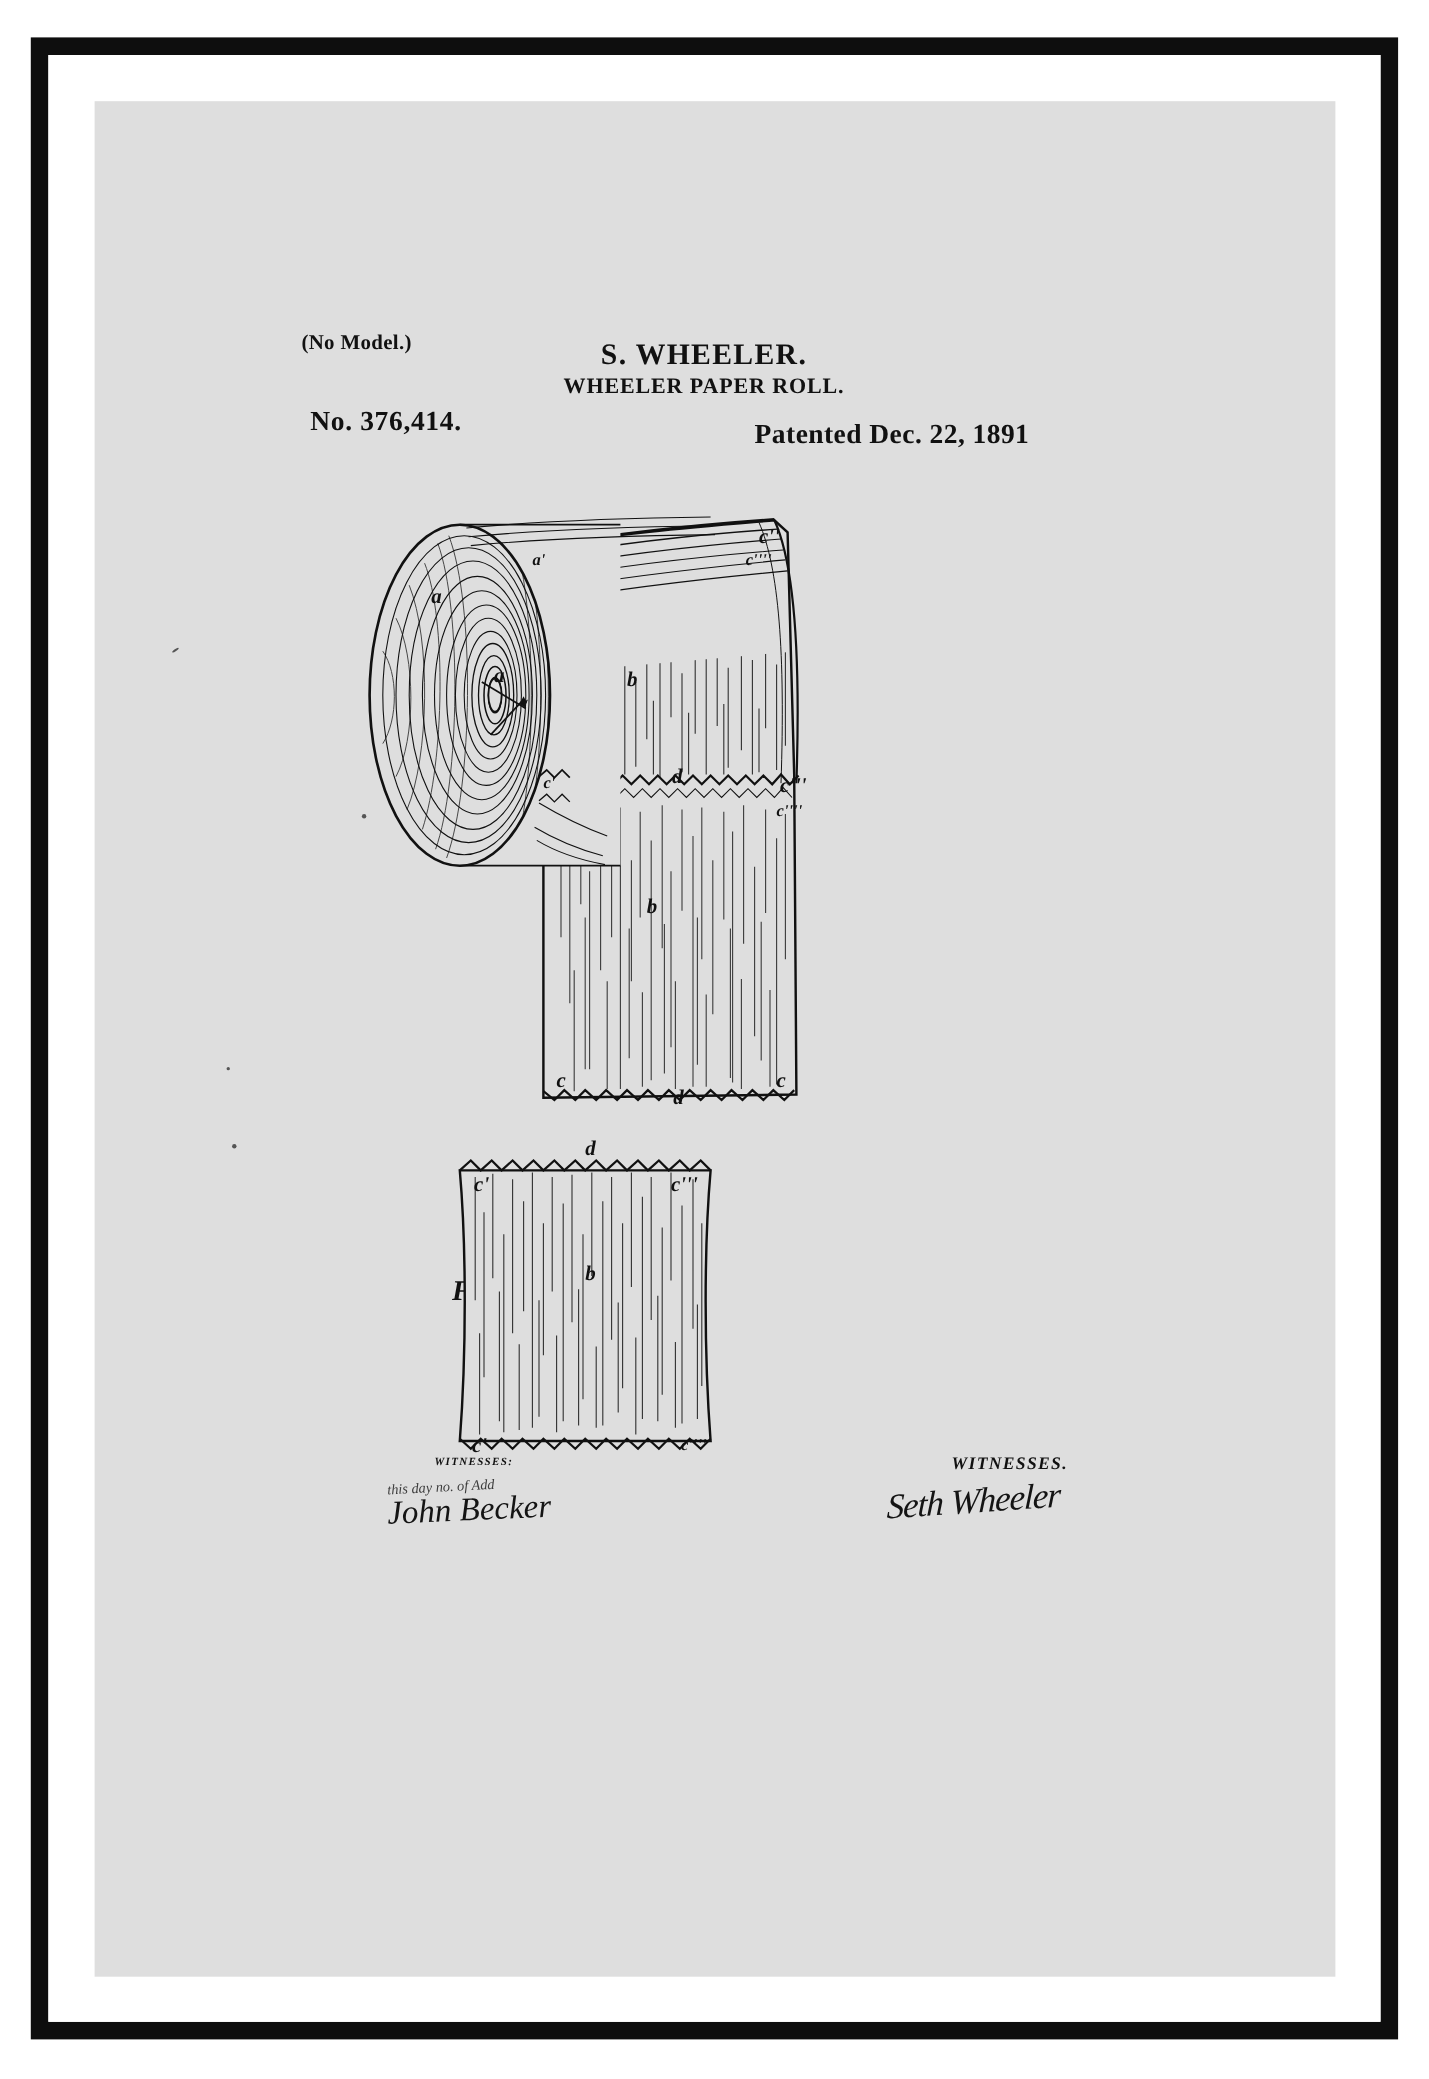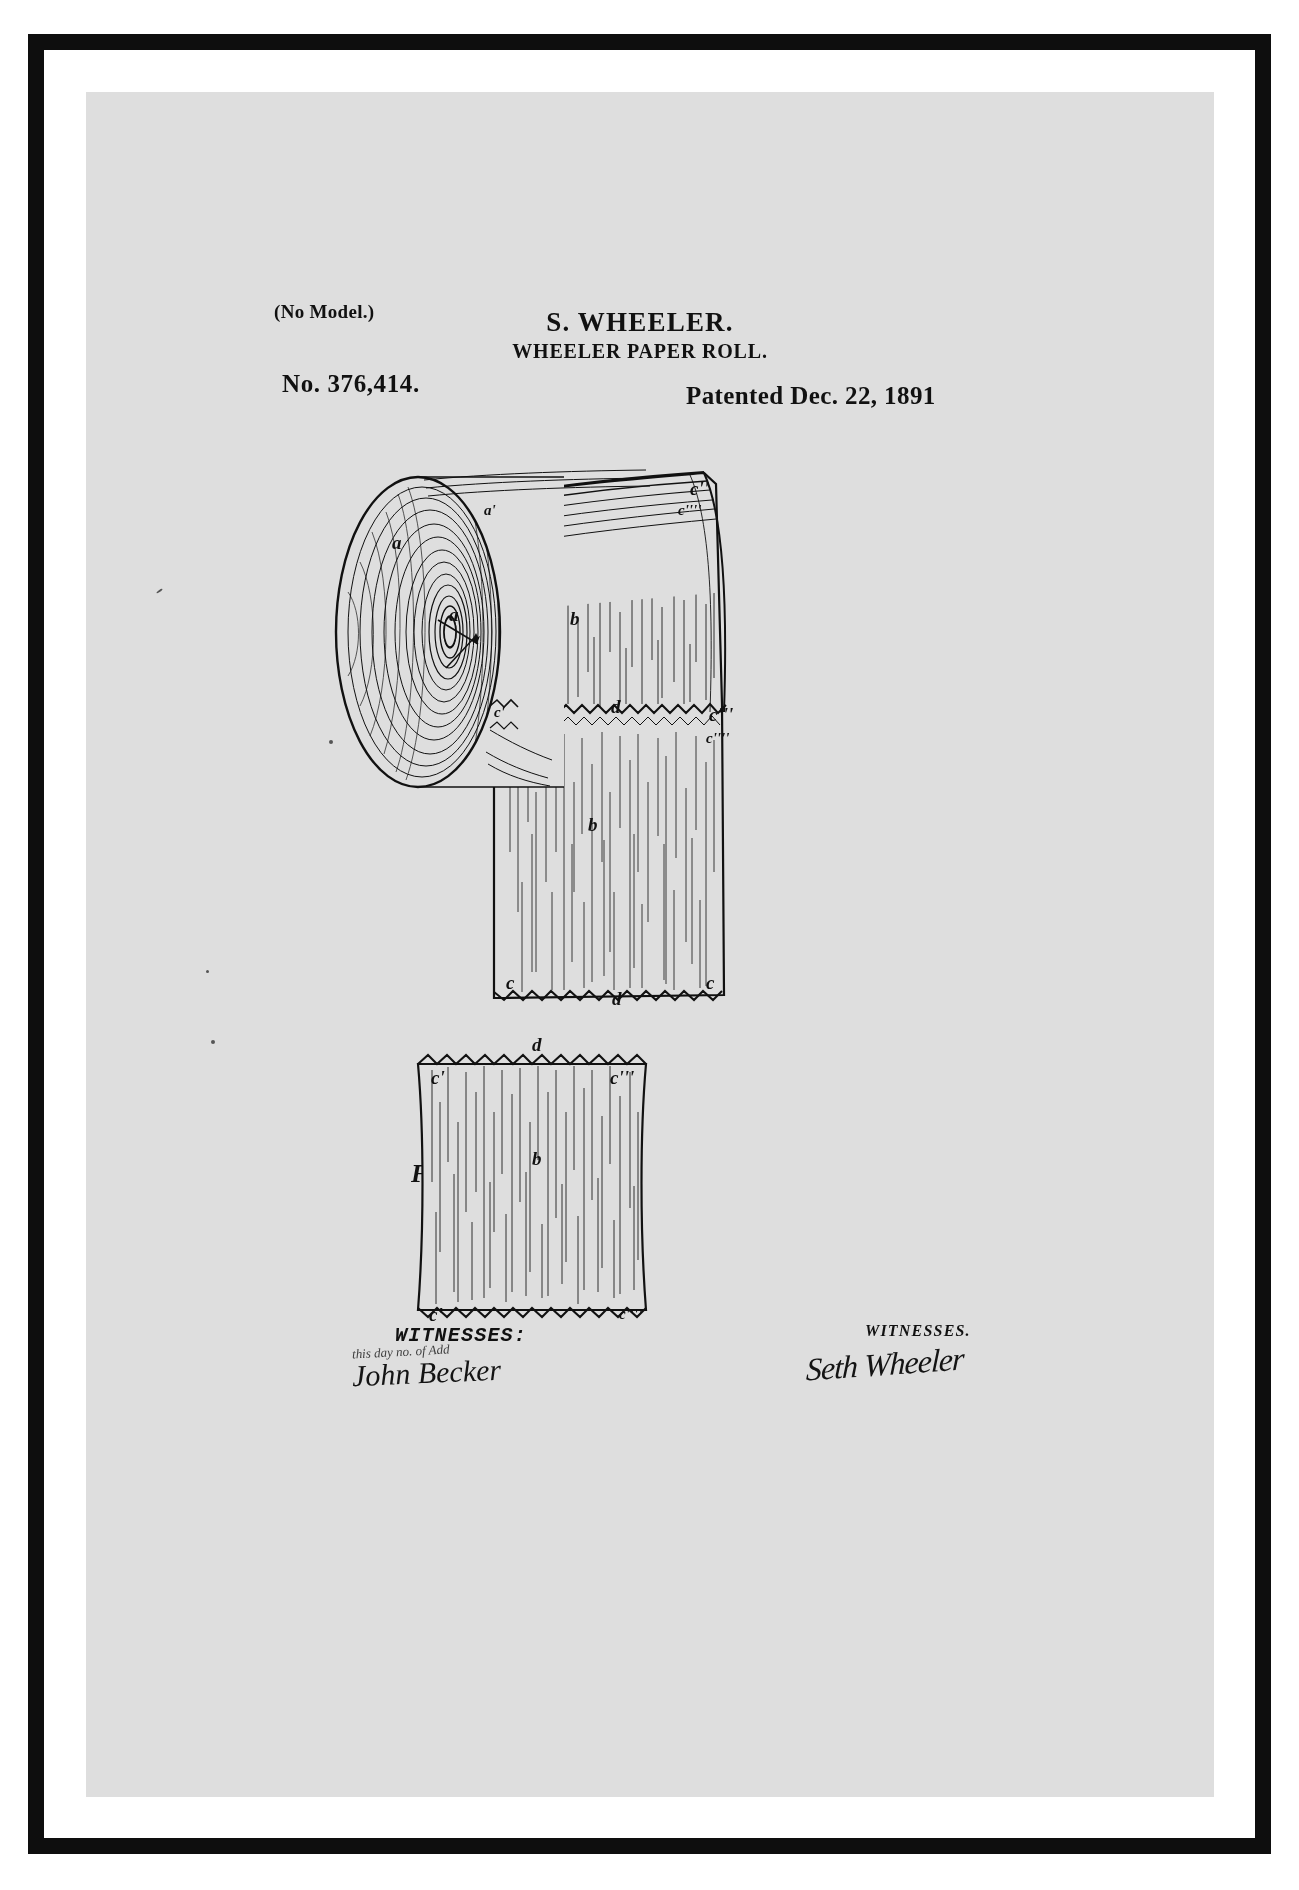--- a/index.html
+++ b/index.html
@@ -118,24 +118,24 @@
     letter-spacing: 1px;
   }
   .fig1-label { left: 527px; top: 434px; }
   .fig2-label { left: 325px; top: 1067px; }
 
   
   .witness-label {
     position: absolute;
     left: 309px;
     top: 1232px;
-    font-family: Liberation Mono, monospace;
-    font-style: italic;
-    font-weight: 700;
-    font-size: 20px;
+    font-family: Liberation Serif, serif;
+    font-style: italic;
+    font-weight: 700;
+    font-size: 10px;
     letter-spacing: 1.2px;
     color: #111;
   }
   .inventor-label {
     position: absolute;
     left: 779px;
     top: 1230px;
     font-family: "Liberation Serif", serif;
     font-style: italic;
     font-weight: 700;

